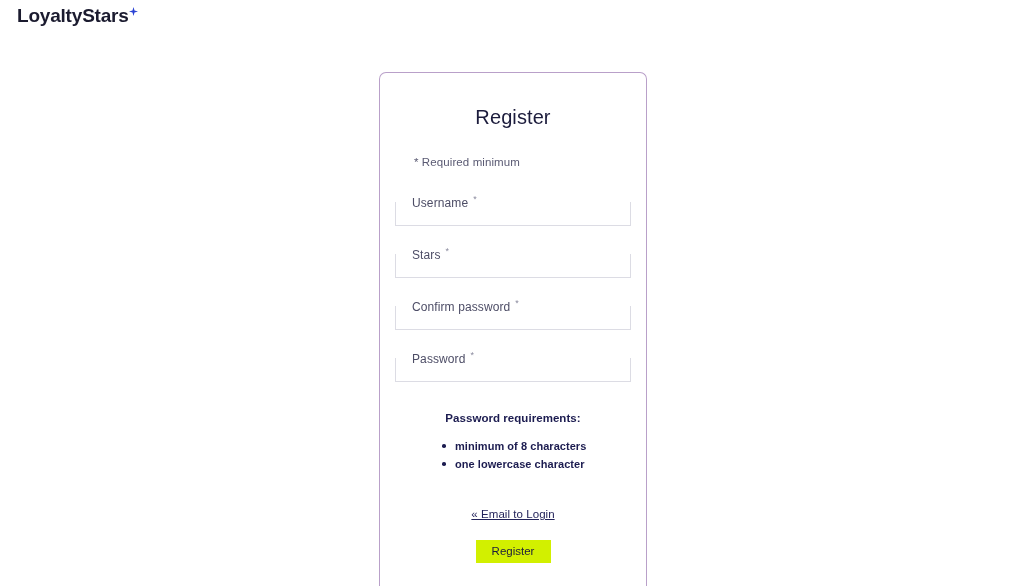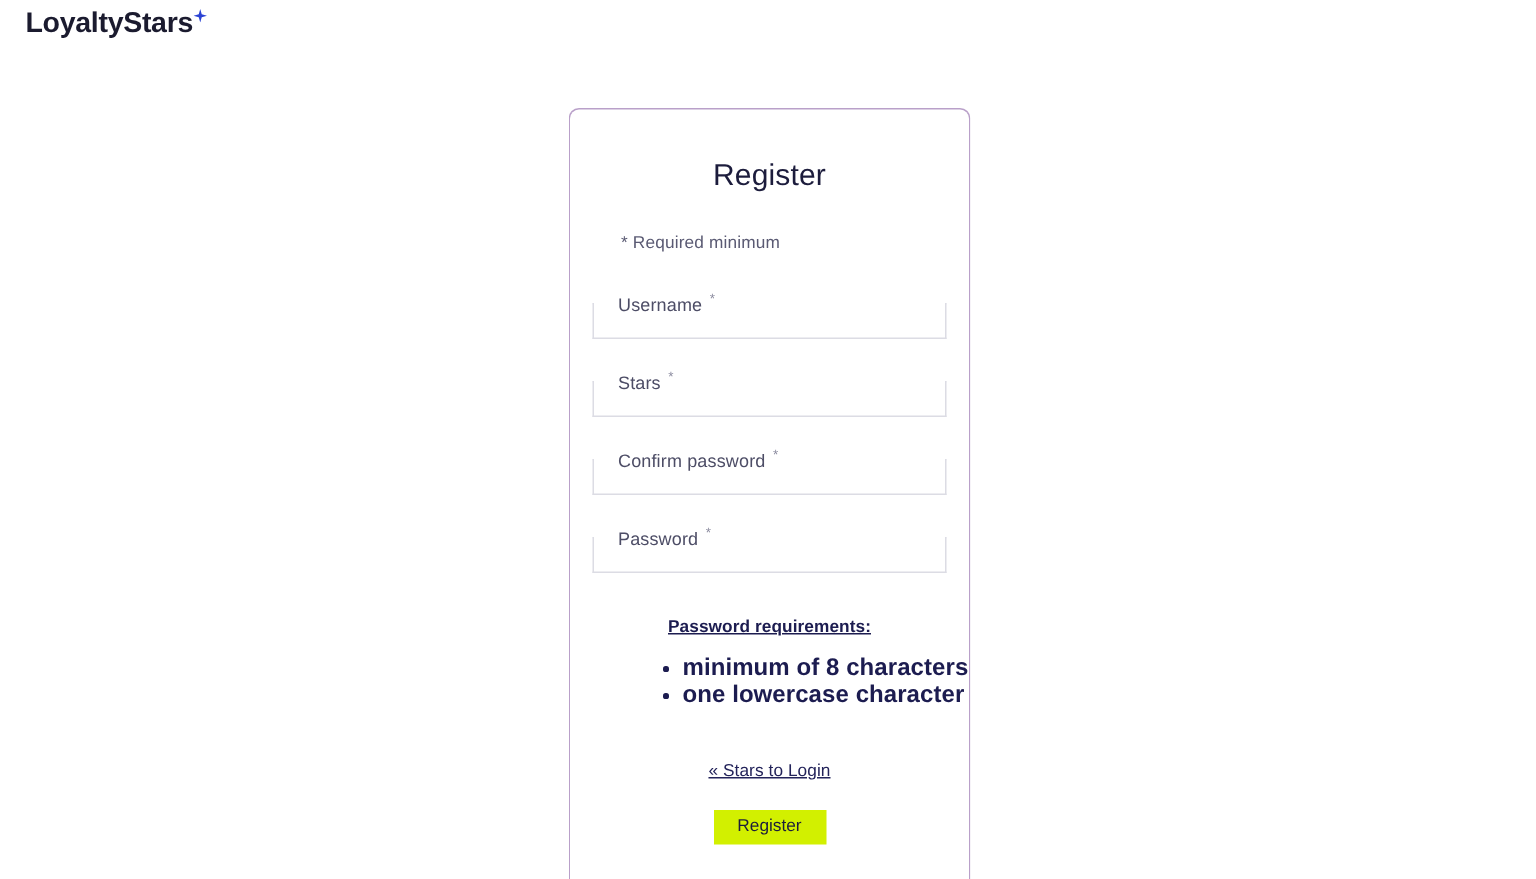--- a/index.html
+++ b/index.html
@@ -147,31 +147,30 @@
   .f-password .top-right { width: 137px; }
   .f-confirm  .top-right { width: 110px; }
 
   
   .pw-req-title {
     margin: 36px 0 0 0;
     text-align: center;
     font-size: 11.5px;
     font-weight: 700;
     color: #1c1c50;
-    text-decoration: underline;
     letter-spacing: 0.05px;
   }
   .pw-list {
     margin: 13px 0 0 0;
     padding: 0 0 0 62px;
     list-style: none;
   }
   .pw-list li {
     position: relative;
-    font-size: 16px;
+    font-size: 11px;
     font-weight: 700;
     color: #1c1c50;
     line-height: 18px;
     padding-left: 13px;
     letter-spacing: 0.05px;
   }
   .pw-list li::before {
     content: "";
     position: absolute;
     left: 0;
@@ -267,20 +266,20 @@
   </div>
 
   <div class="pw-req-title">Password requirements:</div>
 
   <ul class="pw-list">
     <li>minimum of 8 characters</li>
     <li>one lowercase character</li>
   </ul>
 
   <div class="back-link-wrap">
-    <a class="back-link" href="#">« Stars to Login</a>
+    <a class="back-link" href="#">« Email to Login</a>
   </div>
 
   <div class="submit-wrap">
     <button class="submit-btn" type="button">Register</button>
   </div>
 
 </div>
 
 </body></html>

